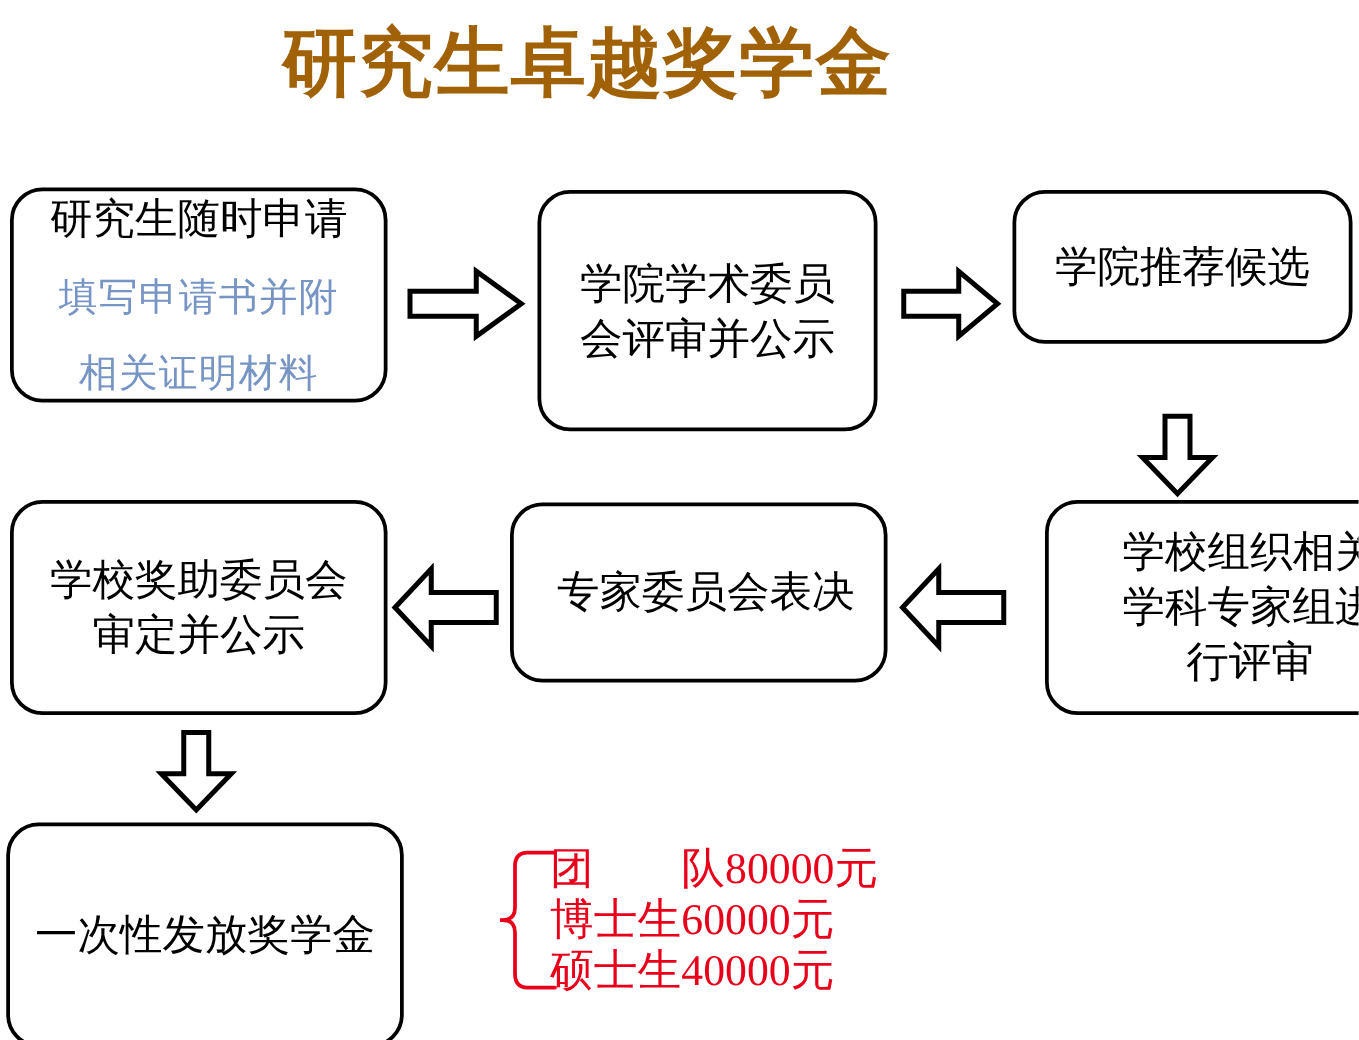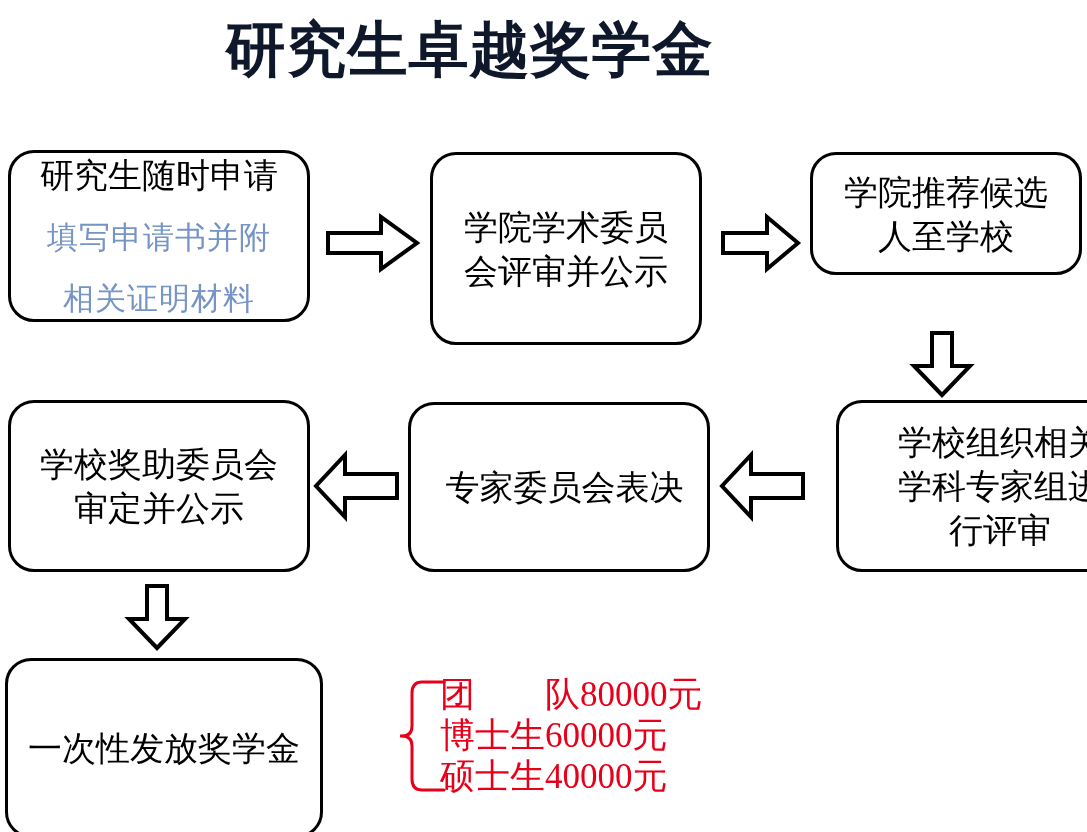--- a/index.html
+++ b/index.html
@@ -22,21 +22,21 @@
   .title {
     position: absolute;
     left: 0;
     top: 12px;
     width: 939px;
     text-align: center;
     font-family: "Liberation Serif", "DejaVu Serif", serif;
     font-weight: bold;
     font-size: 60px;
     line-height: 76px;
-    color: #0f172a;
+    color: #a16207;
     letter-spacing: 1px;
     white-space: nowrap;
   }
 
   
   .box {
     position: absolute;
     box-sizing: border-box;
     border: 3px solid #000000;
     border-radius: 26px;
@@ -56,21 +56,21 @@
     font-family: "Liberation Serif", "DejaVu Serif", serif;
     font-size: 31px;
     line-height: 41px;
     letter-spacing: 1px;
   }
 
   #box-apply        { left: 8px;   top: 150px; width: 302px; height: 172px; justify-content: space-between; }
   #box-college-rev  { left: 430px; top: 152px; width: 272px; height: 193px; }
   #box-recommend    { left: 810px; top: 152px; width: 272px; height: 123px; }
   #box-expert-panel { left: 836px; top: 400px; width: 328px; height: 172px; }
-  #box-vote         { left: 408px; top: 402px; width: 302px; height: 170px; padding-left: 11px; }
+  #box-vote         { left: 408px; top: 402px; width: 302px; height: 144px; padding-left: 11px; }
   #box-approve      { left: 8px;   top: 400px; width: 302px; height: 172px; }
   #box-payout       { left: 5px;   top: 658px; width: 318px; height: 180px; }
 
   
   .arrow { position: absolute; }
   #arrow-1 { left: 325px; top: 212px; }
   #arrow-2 { left: 720px; top: 212px; }
   #arrow-down-right { left: 908px; top: 330px; }
   #arrow-left-1 { left: 718px; top: 450px; }
   #arrow-left-2 { left: 312px; top: 450px; }
@@ -126,21 +126,20 @@
   </div>
 
   <div class="arrow" id="arrow-2">
     <svg width="82" height="62" viewBox="0 0 82 62" aria-hidden="true">
       <path d="M3 21 L47 21 L47 5 L78 31 L47 57 L47 41 L3 41 Z" fill="#ffffff" stroke="#000000" stroke-width="4" stroke-linejoin="miter"></path>
     </svg>
   </div>
 
   <div class="box" id="box-recommend">
     <span class="line">学院推荐候选</span>
-    <span class="line">人至学校</span>
   </div>
 
   <div class="arrow" id="arrow-down-right">
     <svg width="68" height="68" viewBox="0 0 68 68" aria-hidden="true">
       <path d="M24 3 L44 3 L44 36 L62 36 L34 65 L6 36 L24 36 Z" fill="#ffffff" stroke="#000000" stroke-width="4" stroke-linejoin="miter"></path>
     </svg>
   </div>
 
   <div class="box" id="box-expert-panel">
     <span class="line">学校组织相关</span>

